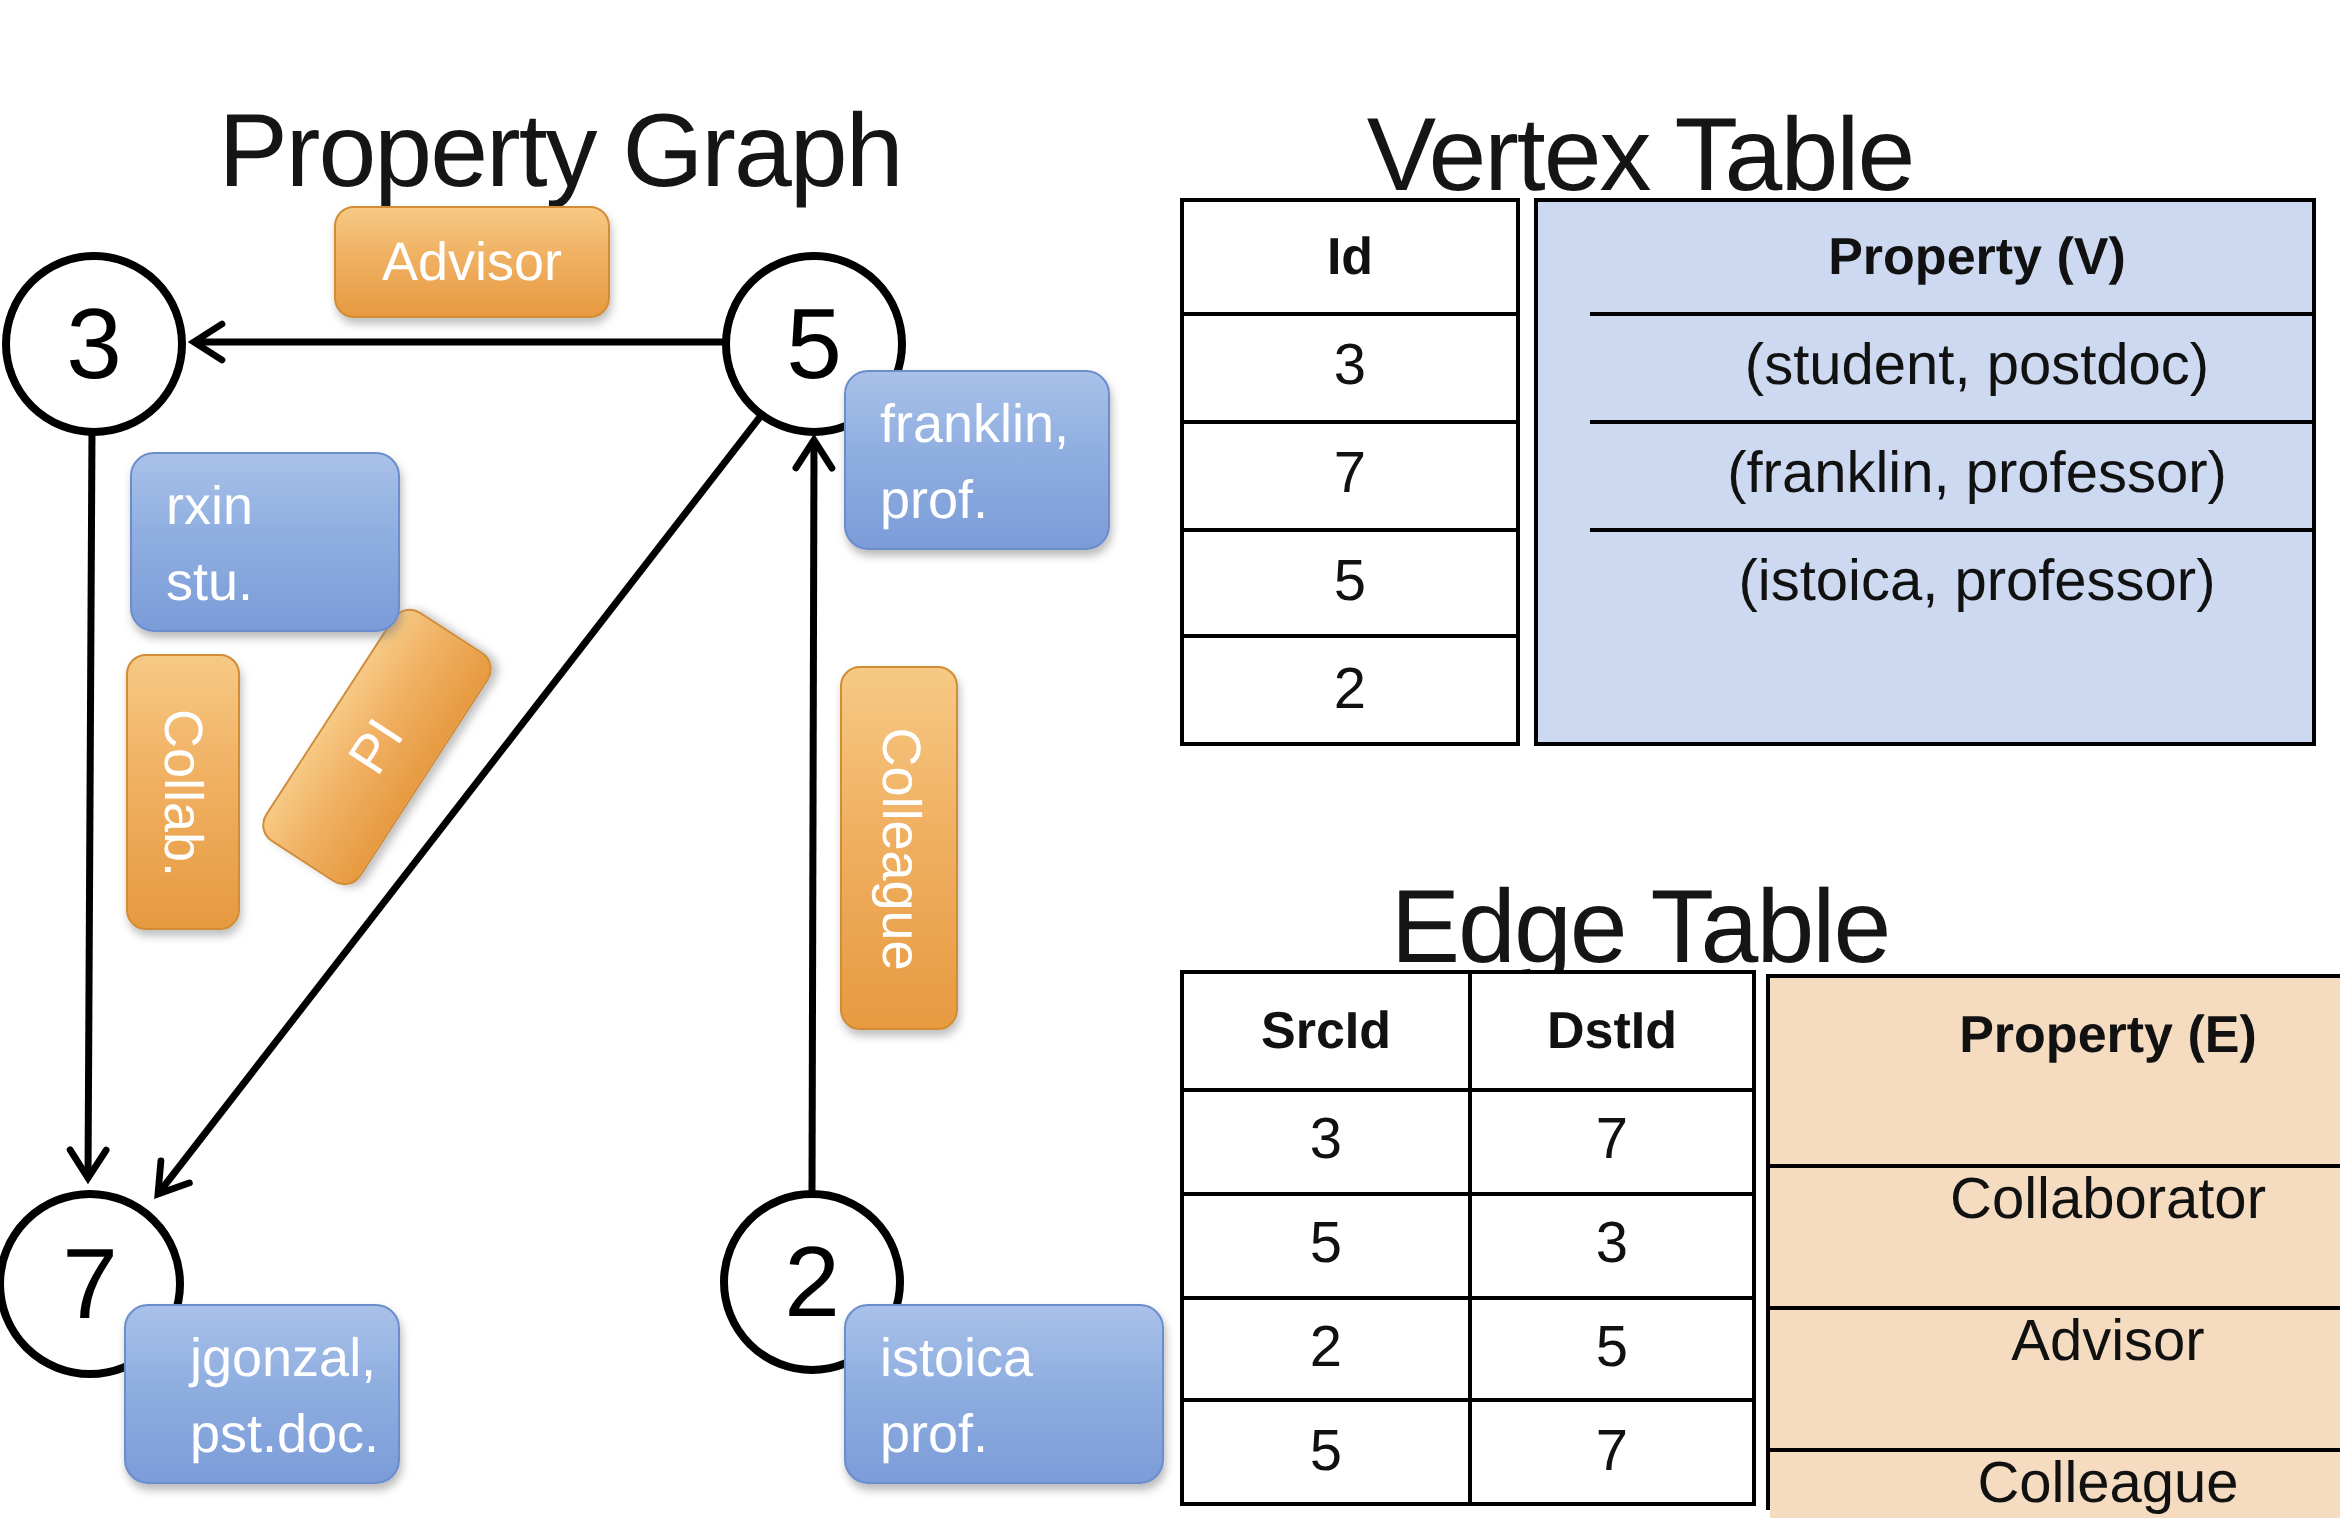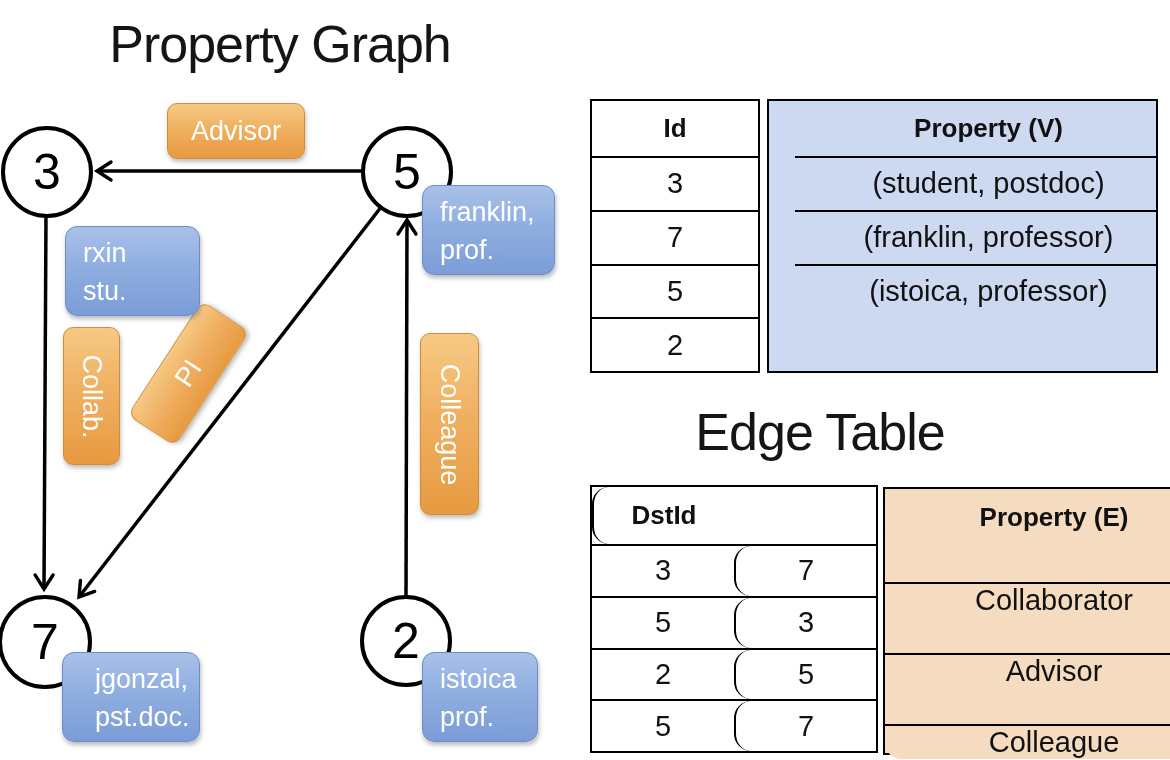--- a/index.html
+++ b/index.html
@@ -3,21 +3,21 @@
 <meta charset="utf-8">
 <style>
   html,body { margin:0; padding:0; background:#ffffff; }
   .stage {
     position:relative; width:1170px; height:760px; background:#ffffff;
     font-family:"Liberation Sans","DejaVu Sans",sans-serif; overflow:hidden;
     color:#111;
   }
   .big-title {
     position:absolute; text-align:center; font-size:52px; font-weight:400;
-    color:#151515; letter-spacing:-1px; white-space:nowrap;
+    color:#151515; letter-spacing:-1px; white-space:nowrap;margin-top:32px;
   }
   #pg-title { left:0; width:560px; top:14px; }
   #vt-title { left:565px; width:510px; top:16px; }
   #et-title { left:565px; width:510px; top:402px; }
 
   .graph-svg { position:absolute; left:0; top:0; }
 
   .node-num {
     position:absolute; width:60px; height:60px; display:flex;
     align-items:center; justify-content:center; font-size:50px; font-weight:400;
@@ -43,39 +43,40 @@
   .blabel span { display:block; white-space:nowrap; }
 
   .subtable {
     position:absolute; display:grid; border:2.5px solid #000; box-sizing:border-box;
     background:#fff;
   }
   .trow { display:grid; border-top:2.5px solid #000; }
   .trow:first-child { border-top:none; }
   .cell {
     display:flex; align-items:center; justify-content:center;
-    font-size:29px; color:#111; overflow:hidden; white-space:nowrap;border-radius:17px;
+    font-size:29px; color:#111; overflow:hidden; white-space:nowrap;
   }
   .cell.hdr { font-weight:bold; font-size:26px; }
   .cell.div2 { border-left:2.5px solid #000; }
   .fill-blue { background:#cdd9f0;padding-left:26px; }
   .fill-tan  { background:#f5dcc1; }
 
   #vt-left  { left:590px; top:99px;  width:170px; height:274px; grid-template-rows:55px 1fr 1fr 1fr 1fr; }
   #vt-right { left:767px; top:99px;  width:391px; height:274px; grid-template-rows:55px 1fr 1fr 1fr 1fr; }
   #et-left  { left:590px; top:485px; width:288px; height:268px; grid-template-rows:57px 1fr 1fr 1fr 1fr; }
   #et-right { left:883px; top:487px; width:342px; height:268px; grid-template-rows:57px 1fr 1fr 1fr 1fr;gap:36px; }
   .two-col { grid-template-columns:1fr 1fr; }
 </style>
 </head>
 <body>
 
 <div class="stage">
 
   <div id="pg-title" class="big-title">Property Graph</div>
+  <div id="vt-title" class="big-title">Vertex Table</div>
   <div id="et-title" class="big-title">Edge Table</div>
 
   <svg class="graph-svg" width="560" height="760" viewBox="0 0 560 760">
     <defs>
       <marker id="arrow" markerUnits="userSpaceOnUse" markerWidth="26" markerHeight="26" refX="17" refY="12" orient="auto">
         <path d="M3,3 L17,12 L3,21" fill="none" stroke="#000" stroke-width="3.4" stroke-linecap="round" stroke-linejoin="miter"></path>
       </marker>
     </defs>
 
     <line x1="362" y1="171" x2="97" y2="171" stroke="#000" stroke-width="3.5" marker-end="url(#arrow)"></line>
@@ -112,21 +113,21 @@
     <span>stu.</span>
   </div>
   <div class="blabel" style="left:422px; top:185px; width:133px; height:90px;">
     <span>franklin,</span>
     <span>prof.</span>
   </div>
   <div class="blabel" style="left:62px; top:652px; width:138px; height:90px;padding-left:32px;">
     <span>jgonzal,</span>
     <span>pst.doc.</span>
   </div>
-  <div class="blabel" style="left:422px; top:652px; width:116px; height:90px;">
+  <div class="blabel" style="left:422px; top:652px; width:160px; height:90px;">
     <span>istoica</span>
     <span>prof.</span>
   </div>
 
   <div id="vt-left" class="subtable">
     <div class="trow">
         <div class="cell hdr">Id</div>
       </div>
     <div class="trow">
         <div class="cell">3</div>
@@ -152,20 +153,21 @@
     <div class="trow">
         <div class="cell fill-blue">(franklin, professor)</div>
       </div>
     <div class="trow">
         <div class="cell fill-blue">(istoica, professor)</div>
       </div>
   </div>
 
   <div id="et-left" class="subtable">
     <div class="trow two-col">
+      <div class="cell hdr">SrcId</div>
       <div class="cell hdr div2">DstId</div>
     </div>
     <div class="trow two-col">
       <div class="cell">3</div>
       <div class="cell div2">7</div>
     </div>
     <div class="trow two-col">
       <div class="cell">5</div>
       <div class="cell div2">3</div>
     </div>

